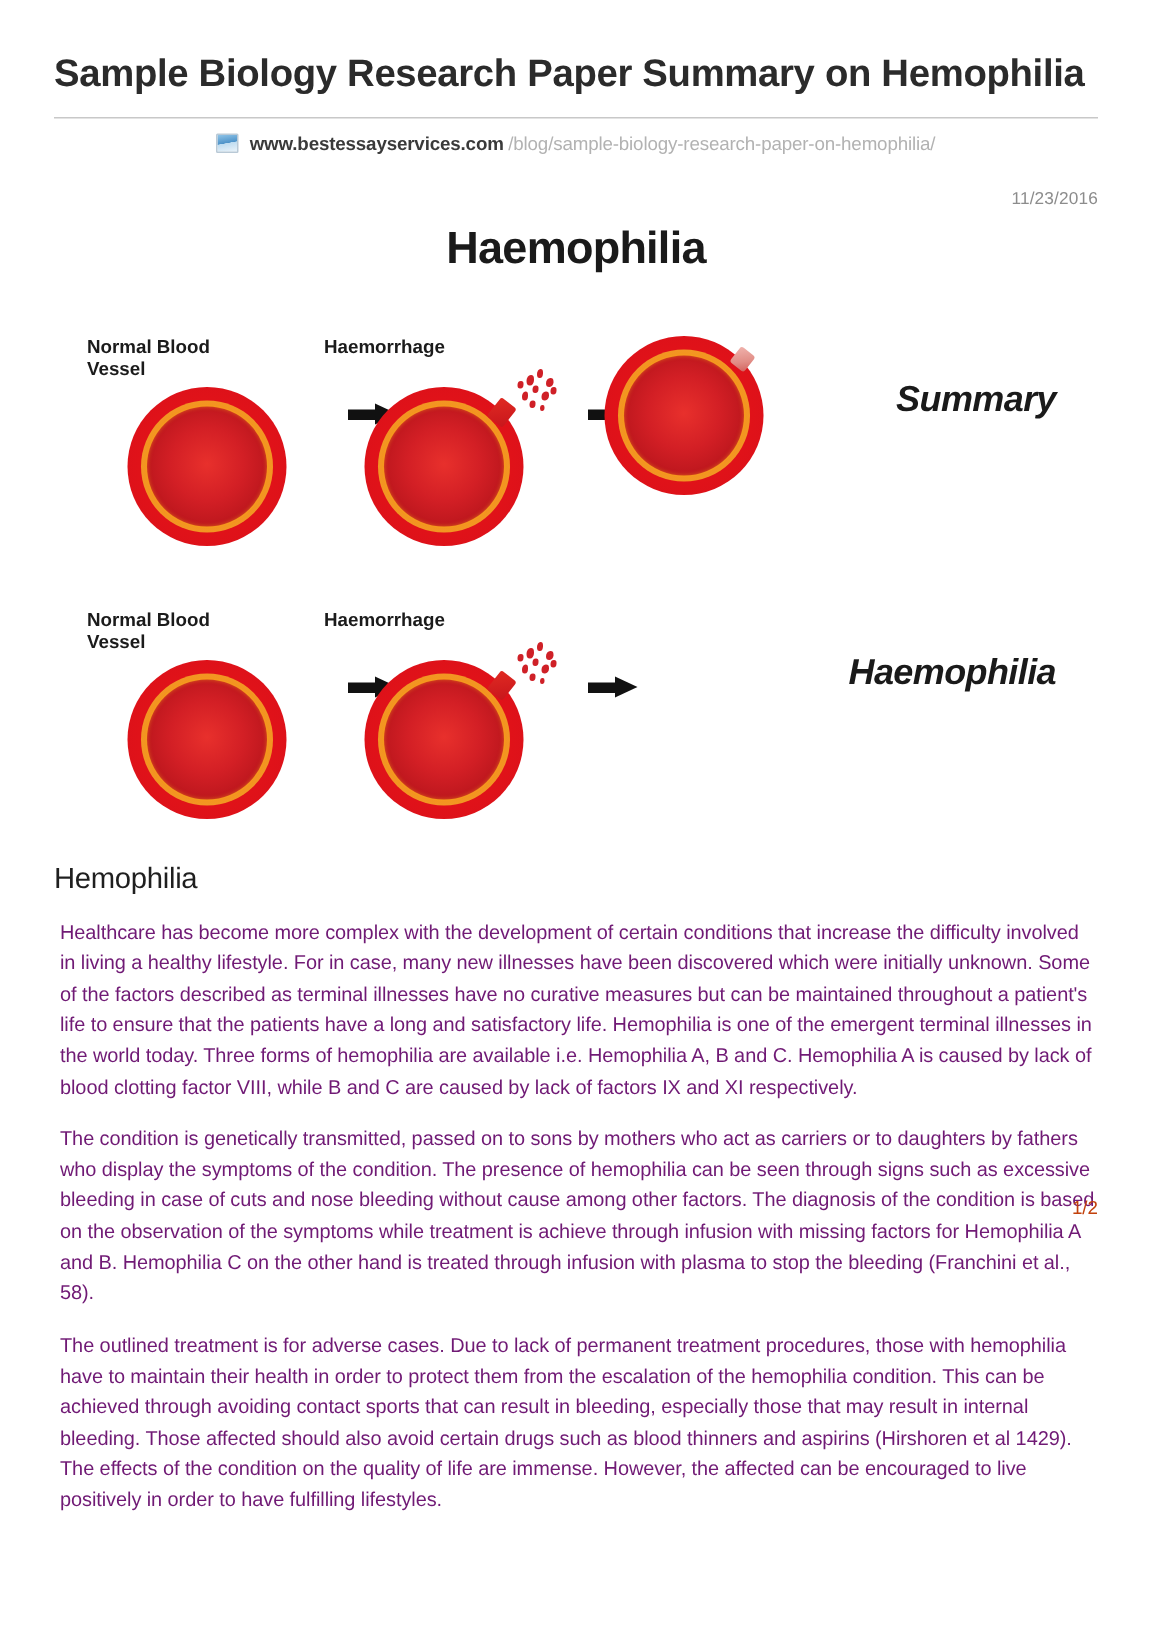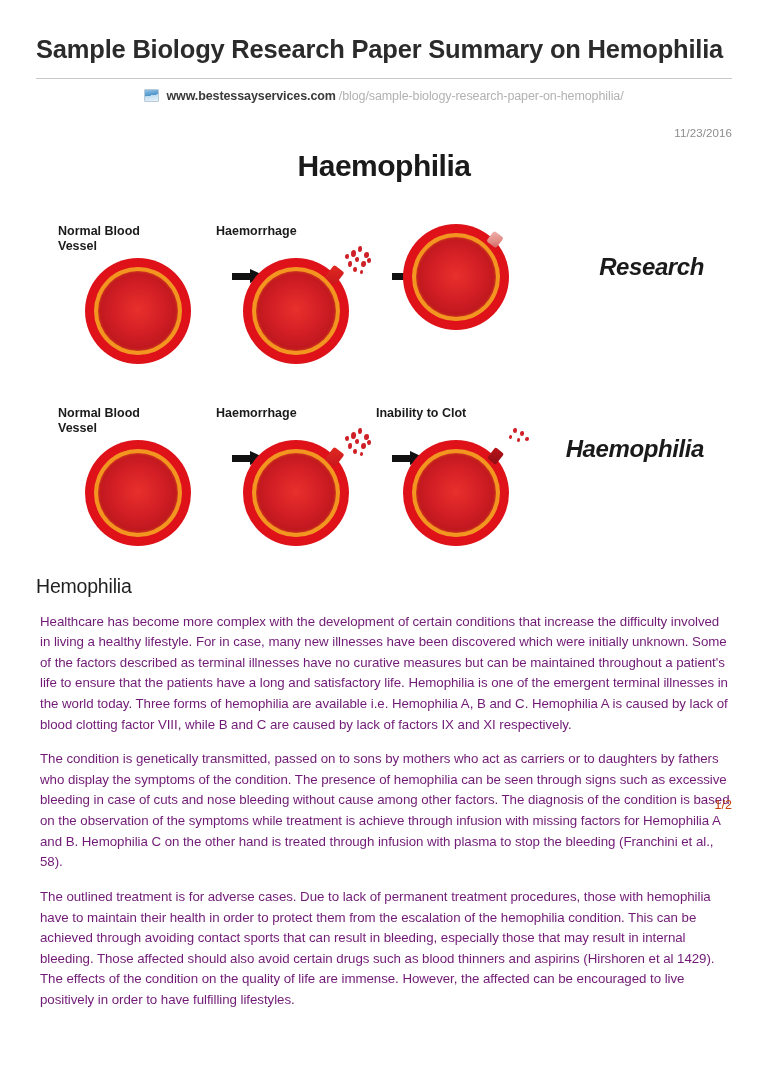--- a/index.html
+++ b/index.html
@@ -309,21 +309,21 @@
 
       <div class="cell" style="left:340px;">
         <div class="vessel-wrap">
           <div class="vessel">
             <div class="wavy"></div>
           </div>
           <div class="wound sealed"></div>
         </div>
       </div>
 
-      <div class="verdict">Research</div>
+      <div class="verdict">Summary</div>
     </div>
 
     <div class="fig-row second">
 
       <div class="cell" style="left:22px;">
         <div class="cell-label">Normal Blood<br>Vessel</div>
         <div class="vessel-wrap">
           <div class="vessel">
             <div class="wavy"></div>
           </div>
@@ -355,36 +355,20 @@
             <i style="left:33px;top:28px;width:3px;height:4px;"></i>
           </div>
         </div>
       </div>
 
       <div class="arrow" style="left:356px;">
         <span class="shaft"></span>
           <span class="head"></span>
       </div>
 
-      <div class="cell" style="left:340px;">
-        <div class="cell-label">Inability to Clot</div>
-        <div class="vessel-wrap">
-          <div class="vessel">
-            <div class="wavy"></div>
-          </div>
-          <div class="wound gap"></div>
-          <div class="droplets">
-            <i style="left:26px;top:4px;width:4px;height:5px;"></i>
-            <i style="left:33px;top:7px;width:4px;height:5px;"></i>
-            <i style="left:22px;top:11px;width:3px;height:4px;"></i>
-            <i style="left:38px;top:13px;width:4px;height:4px;"></i>
-            <i style="left:30px;top:14px;width:3px;height:4px;"></i>
-          </div>
-        </div>
-      </div>
 
       <div class="verdict">Haemophilia</div>
     </div>
   </div>
 
   <h2 class="section-head">Hemophilia</h2>
 
   <p class="body">Healthcare has become more complex with the development of certain conditions that increase the difficulty involved in living a healthy lifestyle. For in case, many new illnesses have been discovered which were initially unknown. Some of the factors described as terminal illnesses have no curative measures but can be maintained throughout a patient's life to ensure that the patients have a long and satisfactory life. Hemophilia is one of the emergent terminal illnesses in the world today. Three forms of hemophilia are available i.e. Hemophilia A, B and C. Hemophilia A is caused by lack of blood clotting factor VIII, while B and C are caused by lack of factors IX and XI respectively.</p>
   <p class="body">The condition is genetically transmitted, passed on to sons by mothers who act as carriers or to daughters by fathers who display the symptoms of the condition. The presence of hemophilia can be seen through signs such as excessive bleeding in case of cuts and nose bleeding without cause among other factors. The diagnosis of the condition is based on the observation of the symptoms while treatment is achieve through infusion with missing factors for Hemophilia A and B. Hemophilia C on the other hand is treated through infusion with plasma to stop the bleeding (Franchini et al., 58).</p>
   <p class="body">The outlined treatment is for adverse cases. Due to lack of permanent treatment procedures, those with hemophilia have to maintain their health in order to protect them from the escalation of the hemophilia condition. This can be achieved through avoiding contact sports that can result in bleeding, especially those that may result in internal bleeding. Those affected should also avoid certain drugs such as blood thinners and aspirins (Hirshoren et al 1429). The effects of the condition on the quality of life are immense. However, the affected can be encouraged to live positively in order to have fulfilling lifestyles.</p>

